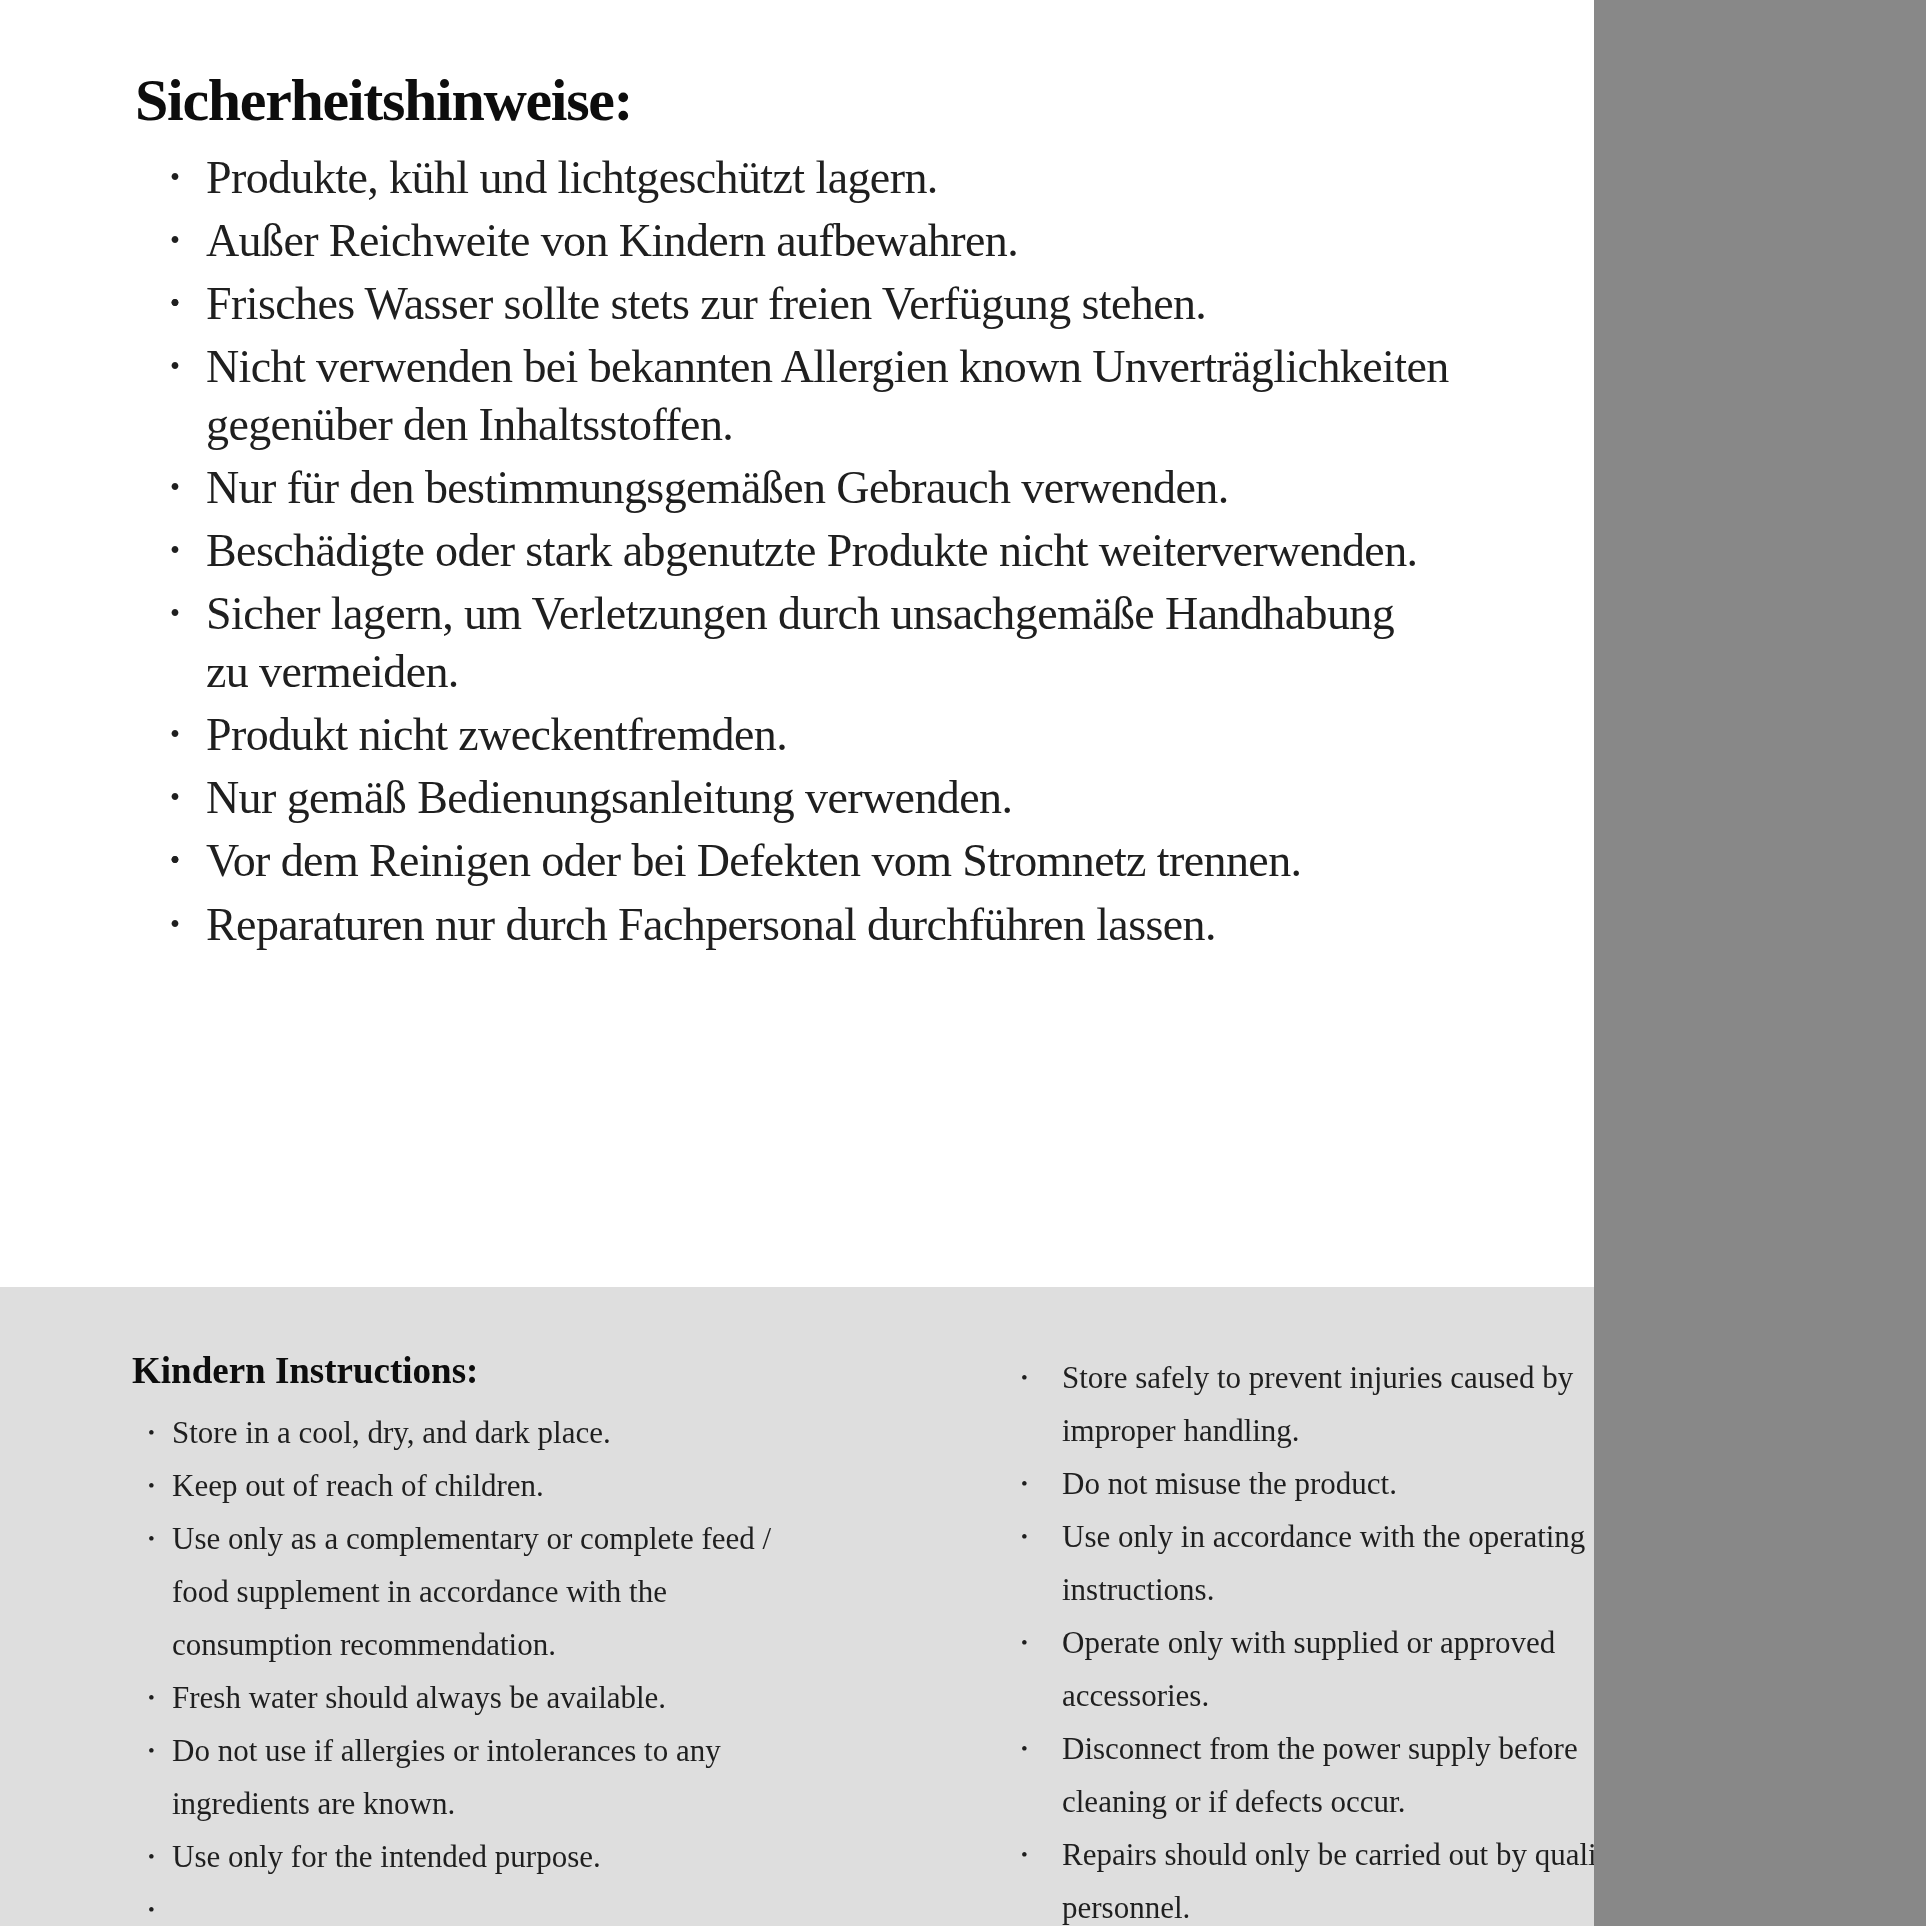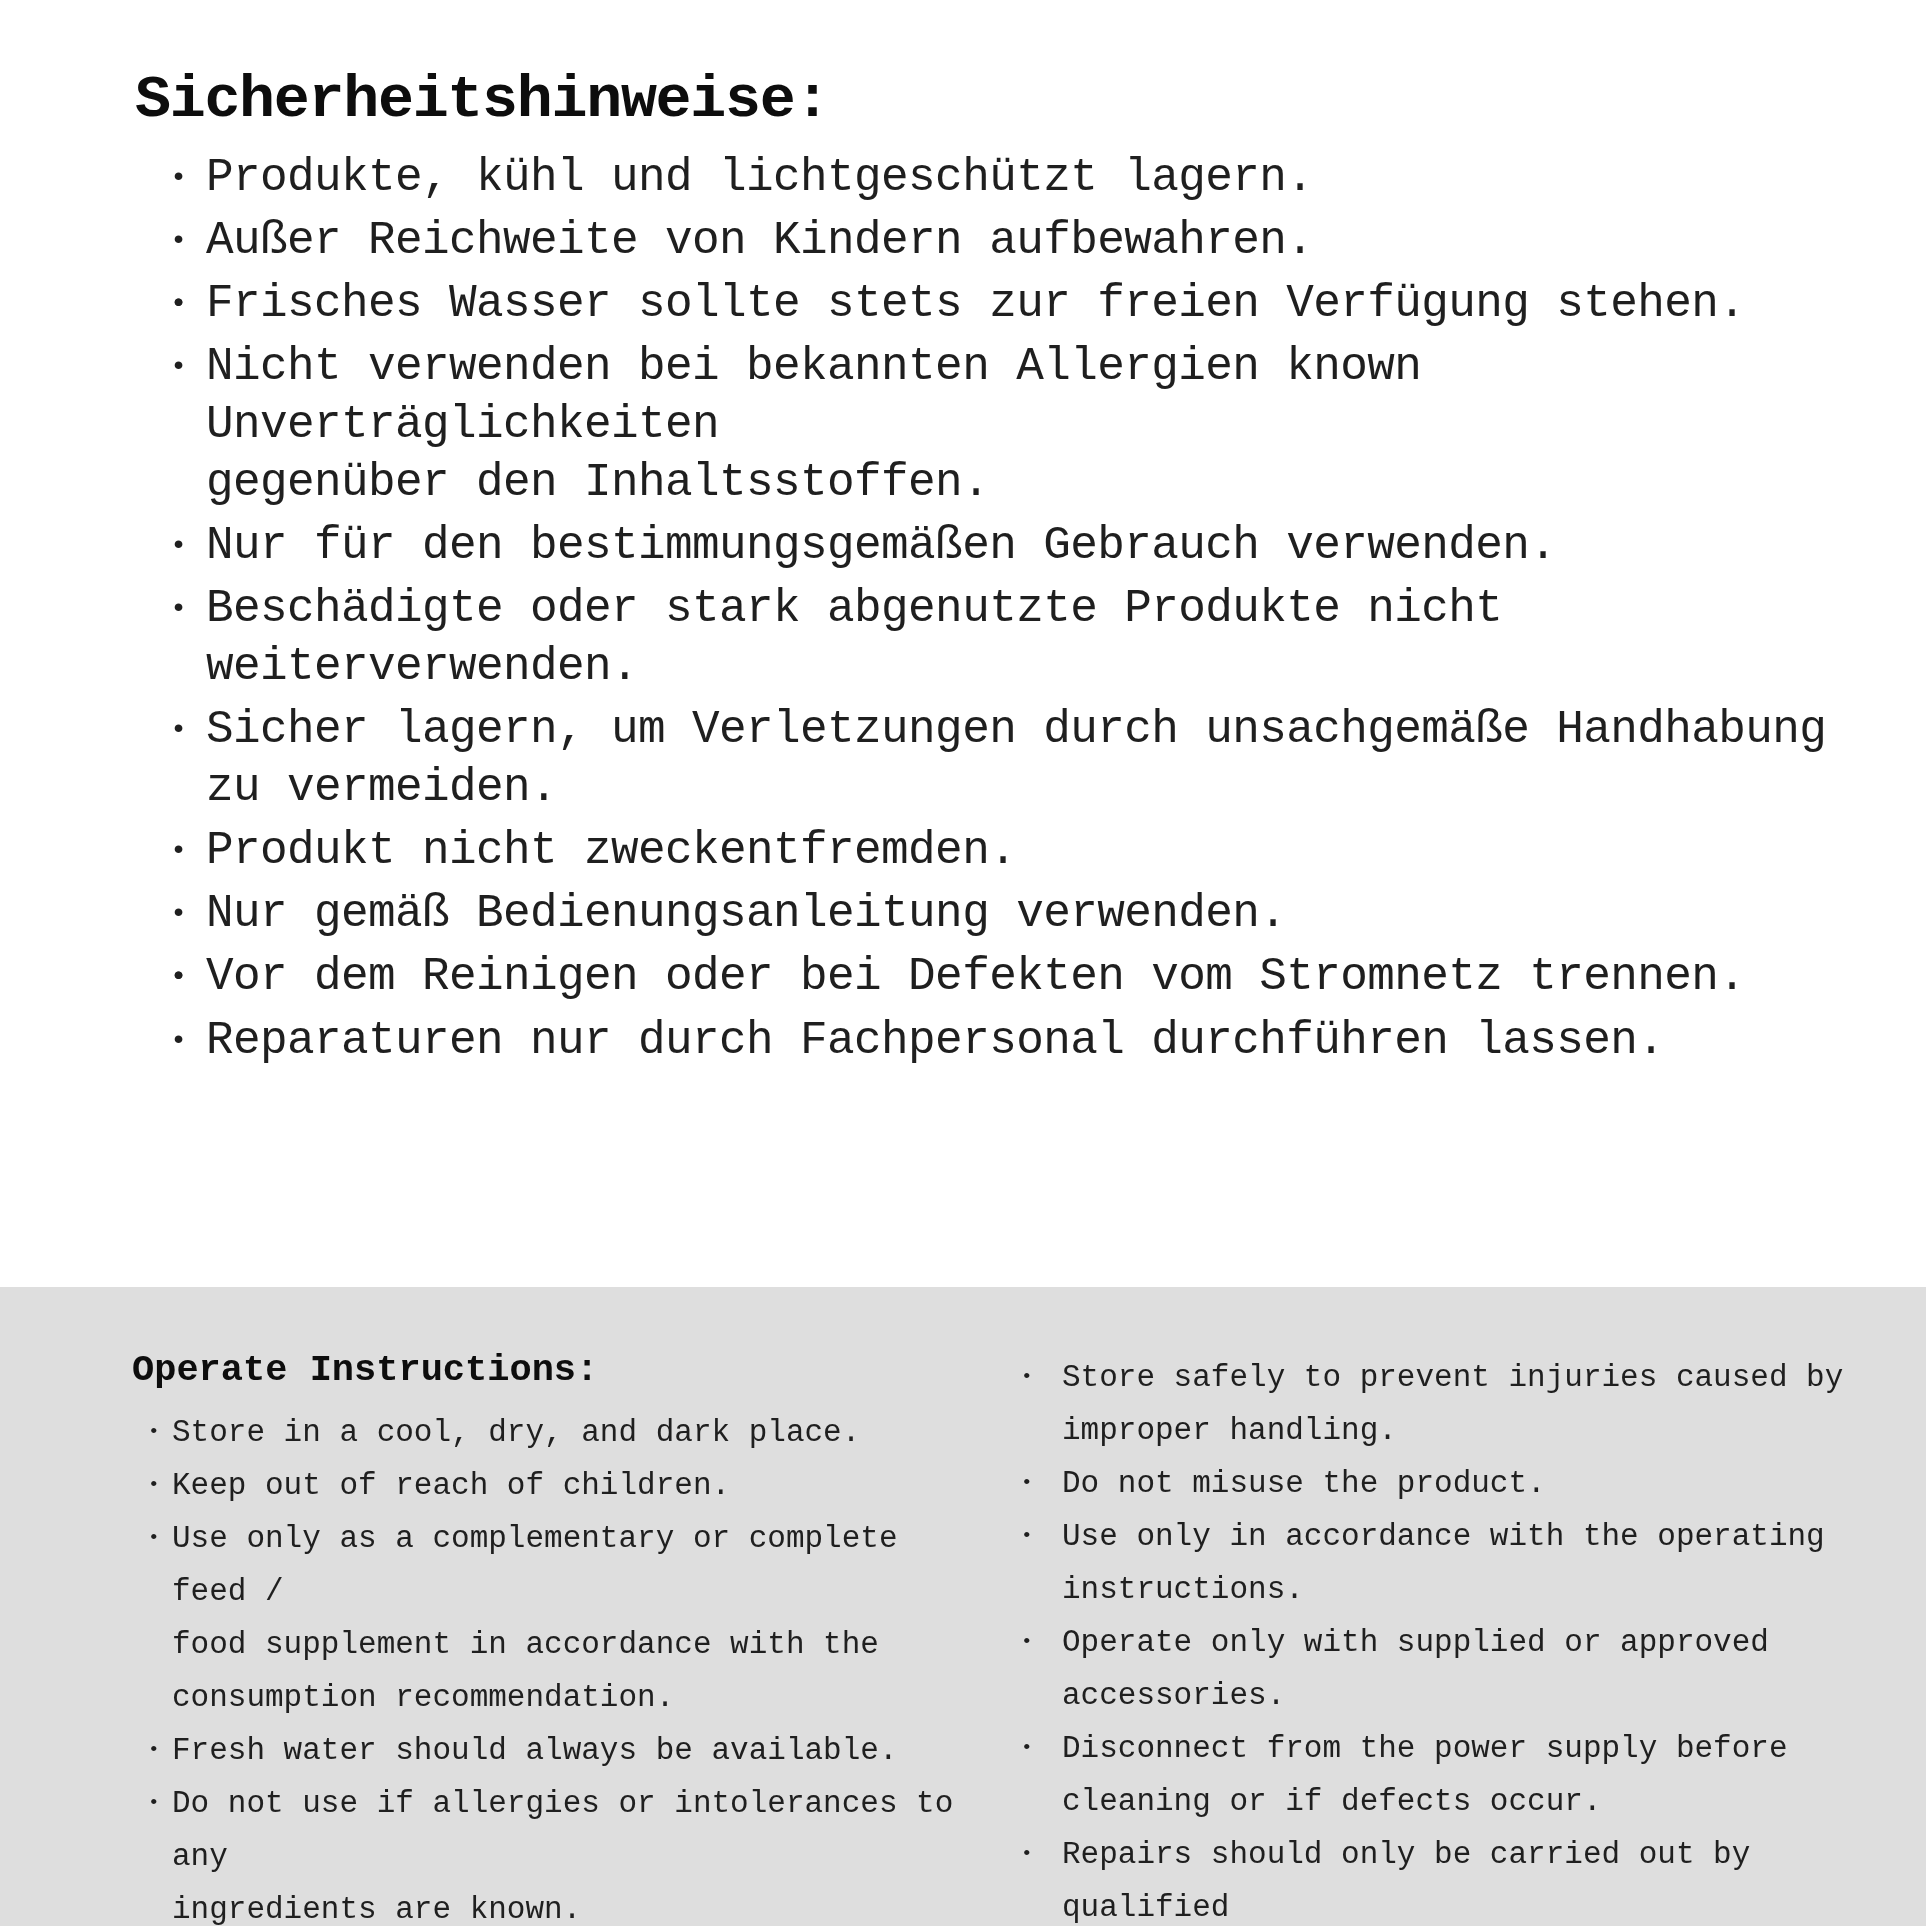--- a/index.html
+++ b/index.html
@@ -5,24 +5,24 @@
   :root {
     --bg: #ffffff;
     --panel: #dedede;
     --text: #1f1f1f;
     --heading: #0d0d0d;
   }
   * { margin: 0; padding: 0; box-sizing: border-box; }
   html, body { background: #888; }
   .page {
     position: relative;
-    width: 1926px;
+    width: 1594px;
     height: 1926px;
     background: var(--bg);
-    font-family: Liberation Mono, monospace;
+    font-family: Liberation Serif, serif;
     color: var(--text);
     overflow: hidden;
   }
 
   
   .de-section {
     position: absolute;
     left: 135px;
     top: 64px;
     width: 1734px;
@@ -147,21 +147,21 @@
       <li class="item">
         <span class="bullet">•</span>
         <span class="item-text">Reparaturen nur durch Fachpersonal durchführen lassen.</span>
       </li>
     </ul>
   </div>
 
   <div class="en-panel">
 
     <div class="en-col en-col-left">
-      <div class="en-heading">Operate Instructions:</div>
+      <div class="en-heading">Kindern Instructions:</div>
       <ul class="en-list">
         <li class="item">
           <span class="bullet">•</span>
           <span class="item-text">Store in a cool, dry, and dark place.</span>
         </li>
         <li class="item">
           <span class="bullet">•</span>
           <span class="item-text">Keep out of reach of children.</span>
         </li>
         <li class="item">

